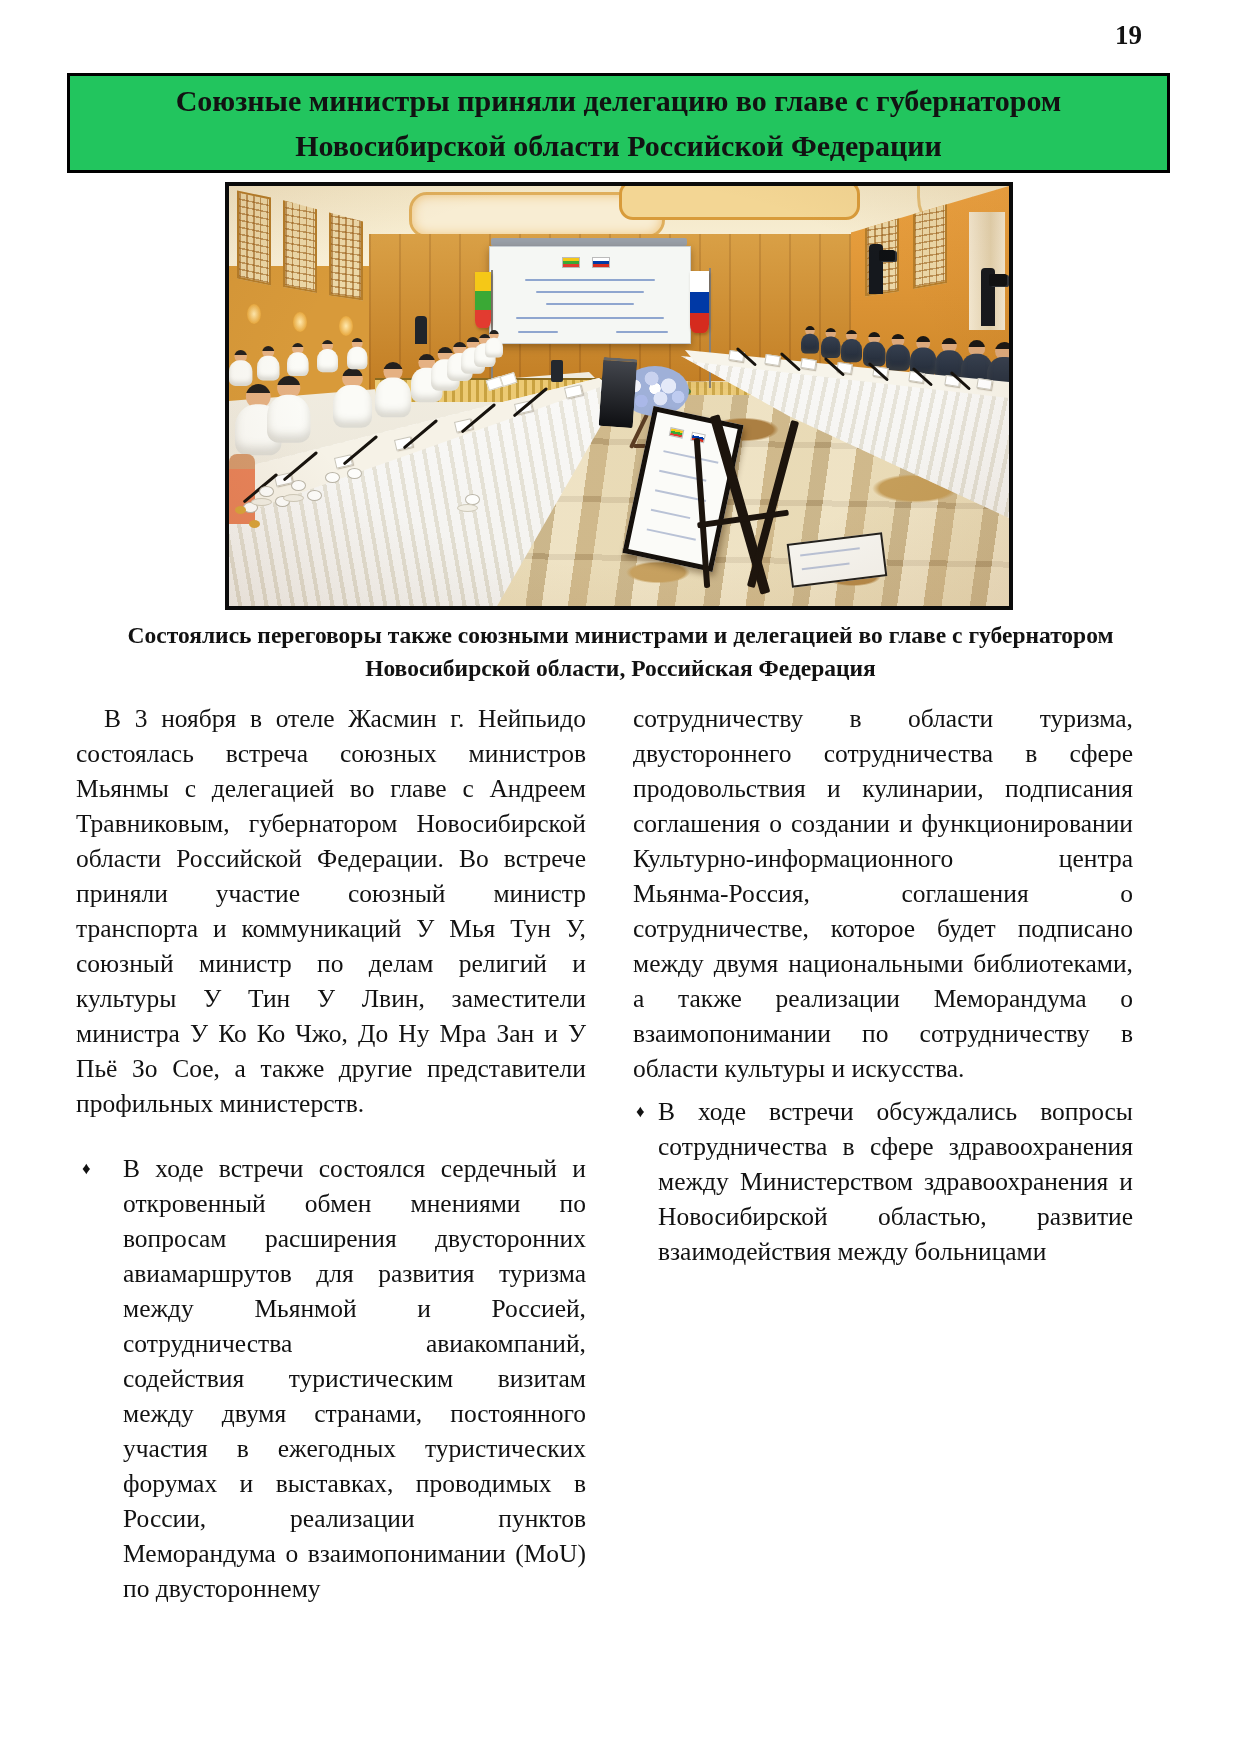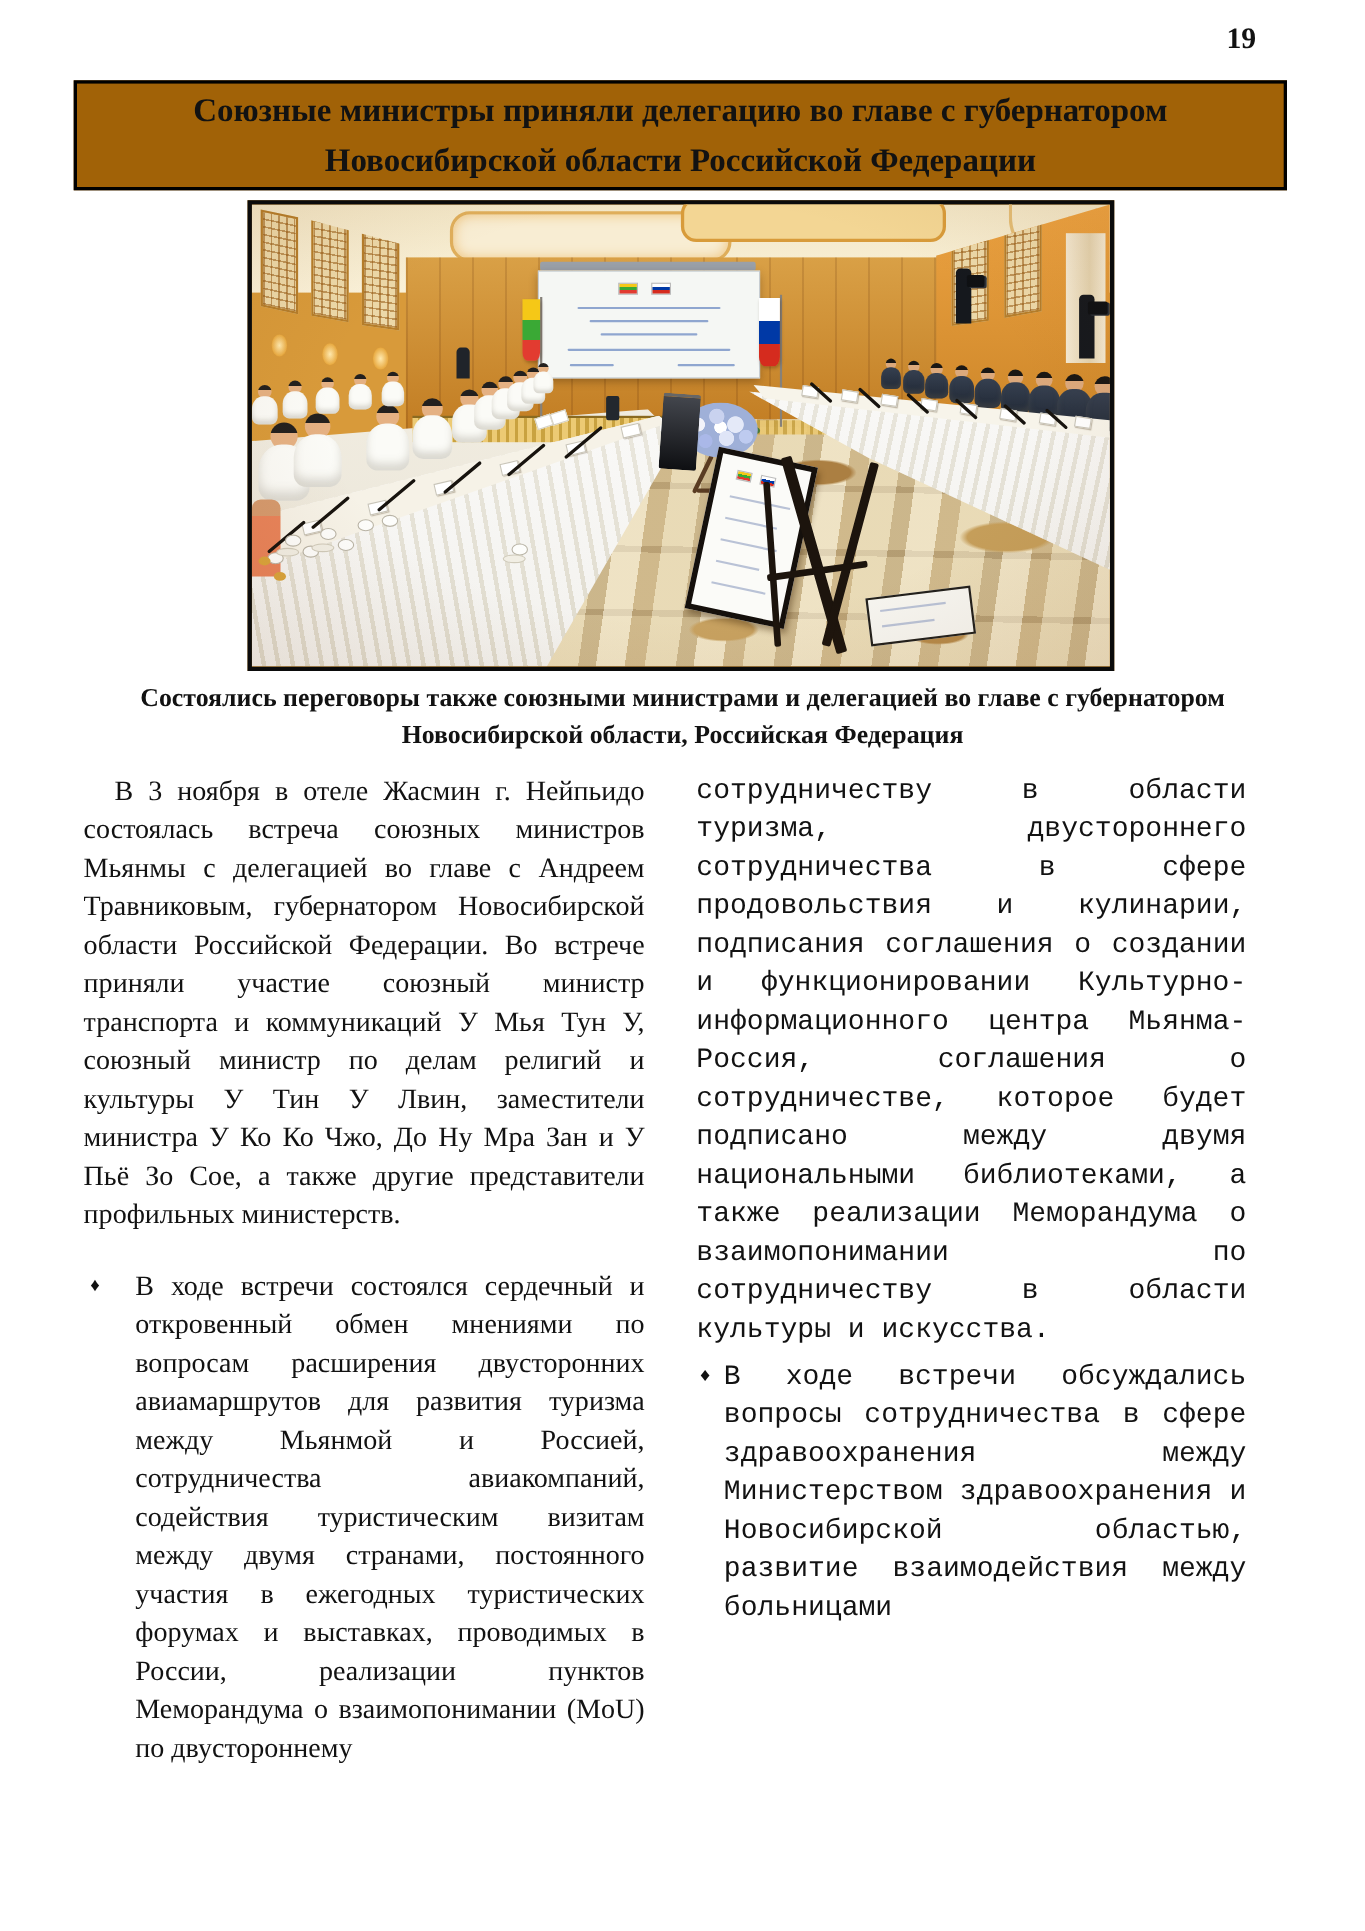--- a/index.html
+++ b/index.html
@@ -1,19 +1,19 @@
 <!DOCTYPE html>
 <html><head>
 <meta charset="utf-8">
 <style>
   html,body{margin:0;padding:0;background:#888;}
   .page{position:relative;width:1241px;height:1755px;background:#ffffff;
         font-family:"Liberation Serif","DejaVu Serif",serif;color:#121212;overflow:hidden;margin:0 auto;}
   .page-number{position:absolute;top:20px;right:99px;font-weight:bold;font-size:27px;}
-  .banner{position:absolute;left:67px;top:73px;width:1103px;height:100px;background:#a16207;
+  .banner{position:absolute;left:67px;top:73px;width:1103px;height:100px;background:#22c55e;
           border:3px solid #000;box-sizing:border-box;display:flex;align-items:center;justify-content:center;}
   .banner-title{font-weight:bold;font-size:30px;line-height:45px;text-align:center;padding:0 70px;}
 
   
   .photo-wrap{position:absolute;left:225px;top:182px;width:788px;height:428px;border:4px solid #0b0b0b;
               box-sizing:border-box;background:#d89a3a;}
   .scene{position:absolute;left:0;top:0;width:780px;height:420px;overflow:hidden;}
   .scene div{position:absolute;}
   .ceiling{left:0;top:0;width:780px;height:80px;background:linear-gradient(#f2e6c6,#faf1d8);z-index:1;}
   .cove1{left:180px;top:6px;width:250px;height:40px;border:3px solid #dfae5b;border-radius:18px;
@@ -123,21 +123,21 @@
   .guard{left:186px;top:130px;width:12px;height:28px;background:#20242a;border-radius:4px 4px 0 0;z-index:4;}
   .vignette{left:0;top:0;width:780px;height:420px;z-index:10;pointer-events:none;
      background:radial-gradient(ellipse at 50% 45%,rgba(0,0,0,0) 58%,rgba(120,60,10,.10));}
 
   
   .caption{position:absolute;left:60px;top:619px;width:1121px;text-align:center;font-weight:bold;
            font-size:23.5px;line-height:33px;}
   .columns{position:absolute;left:76px;top:701px;width:1057px;display:flex;gap:47px;
            font-size:25.5px;line-height:35px;text-align:justify;}
   .col-left{width:510px;}
-  .col-right{width:500px;font-family:Liberation Mono, monospace;}
+  .col-right{width:500px;}
   .columns p{margin:0;}
   .indent{text-indent:28px;}
   .gap-top{margin-top:61px;}
   .bullet-item{display:flex;margin-top:30px;}
   .bullet-item.tight{margin-top:8px;}
   .bullet{flex:none;width:41px;padding-left:6px;font-size:17px;line-height:35px;}
   .col-right .bullet{width:22px;padding-left:3px;}
   .bullet-text{flex:1;}
 </style>
 </head>

